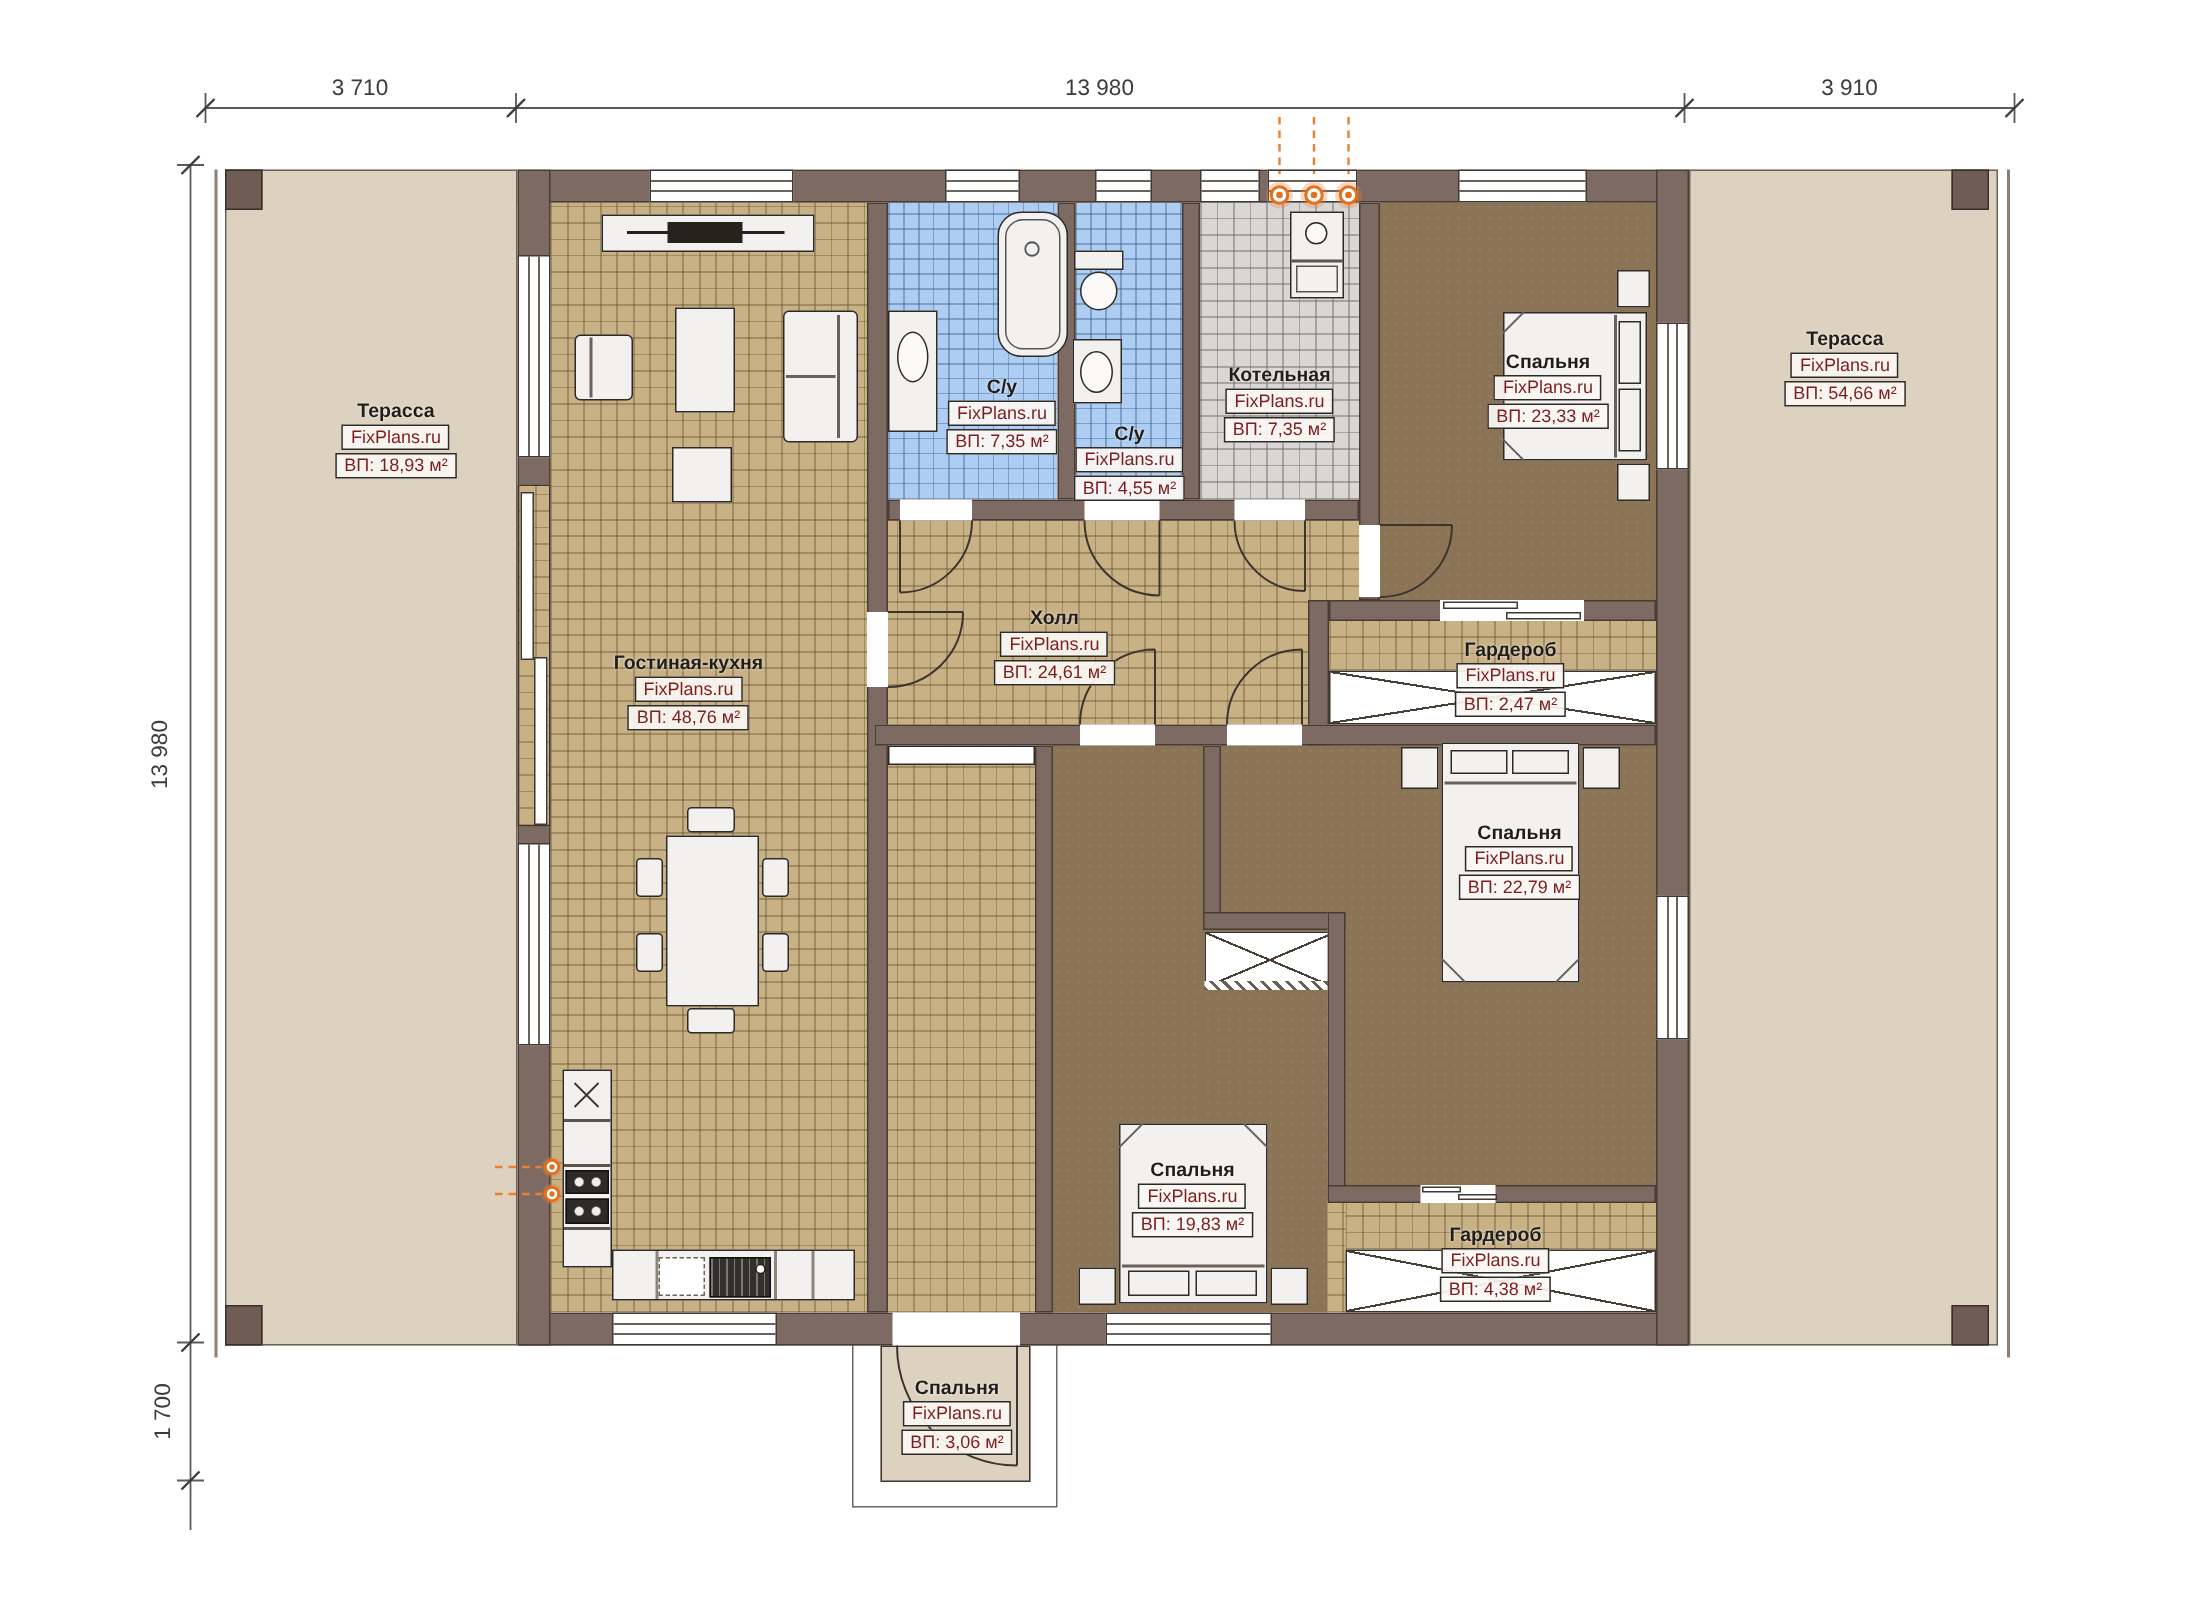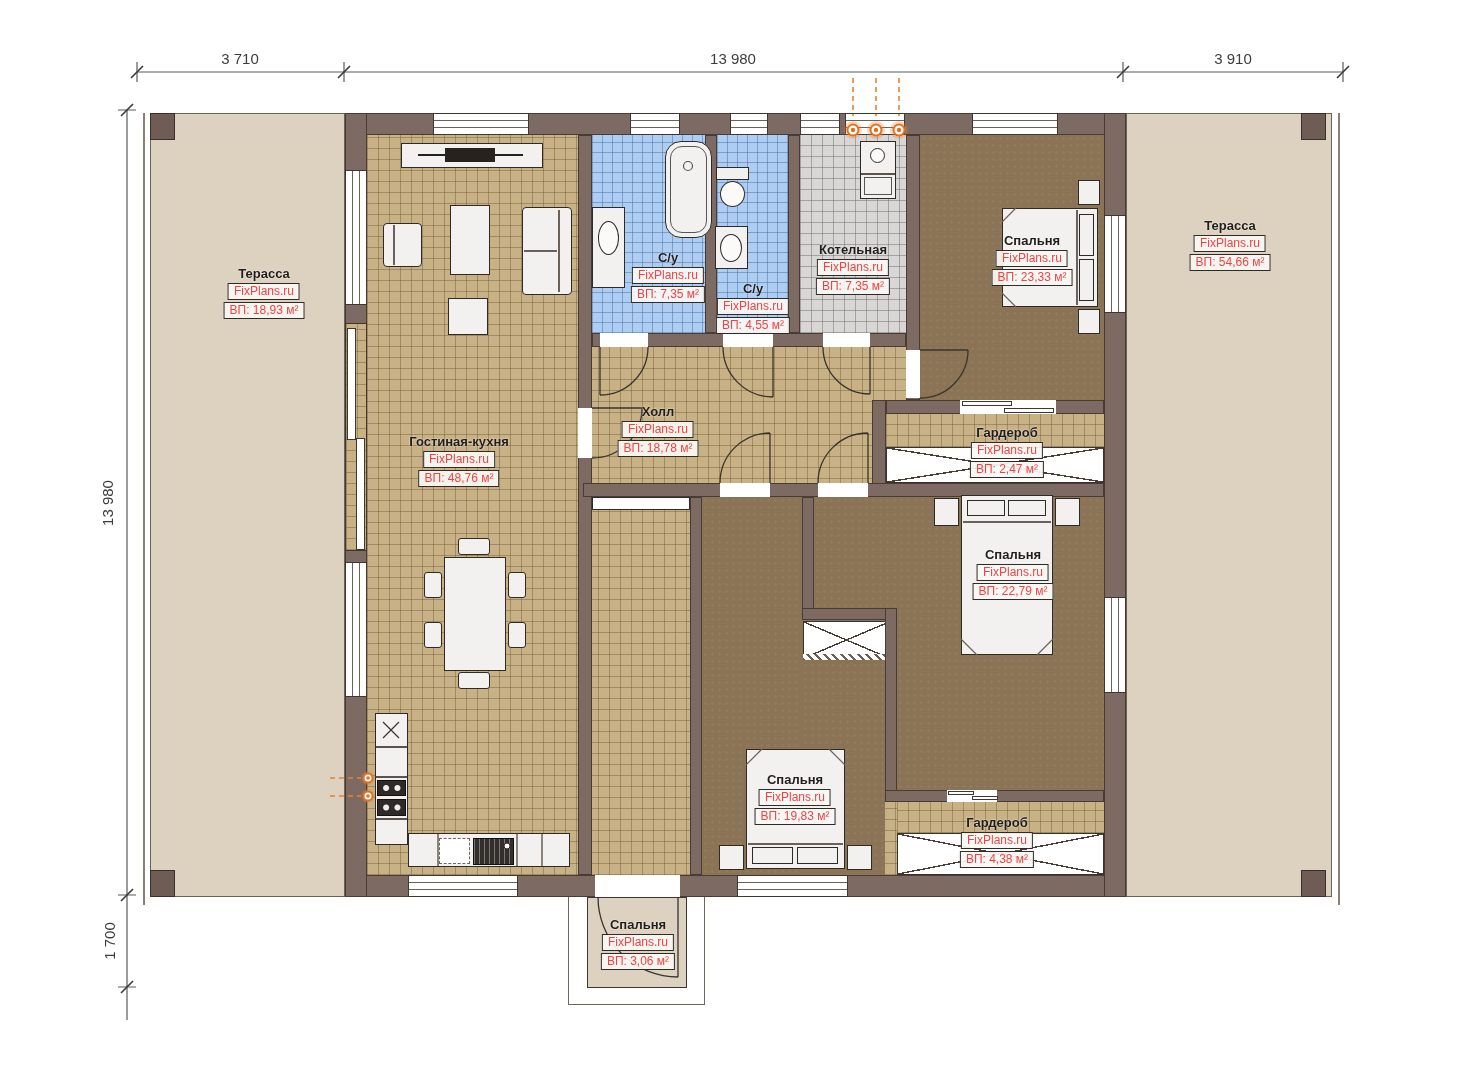--- a/index.html
+++ b/index.html
@@ -27,21 +27,21 @@
   .win-v{background-image:linear-gradient(to right,transparent 30%,#6a625a 30%,#6a625a 37%,transparent 37%,transparent 63%,#6a625a 63%,#6a625a 70%,transparent 70%);}
   .fur{background:#f2f1ef;border:1.4px solid #2e2a26;box-sizing:border-box;z-index:15;}
   .xbox{background:#fff;border:1.2px solid #3a332c;box-sizing:border-box;z-index:8;background-image:
     linear-gradient(to bottom right,transparent calc(50% - .7px),#473e35 calc(50% - .7px) calc(50% + .7px),transparent calc(50% + .7px)),
     linear-gradient(to top right,transparent calc(50% - .7px),#473e35 calc(50% - .7px) calc(50% + .7px),transparent calc(50% + .7px));}
   .hatch{background:repeating-linear-gradient(45deg,#6a5f53 0 2px,#fff 2px 6px);z-index:9;}
   .thinline{background:#8a8075;z-index:2;}
   .rlabel{position:absolute;transform:translateX(-50%);display:flex;flex-direction:column;align-items:center;z-index:30;}
   .rtitle{font-weight:bold;font-size:13px;color:#211d1a;white-space:nowrap;text-shadow:0 0 2px rgba(255,255,255,.85);}
   .rbox{border:1.4px solid #2e2a26;background:rgba(250,248,244,.93);font-size:12px;line-height:15px;
-        padding:0 5px;margin-top:2px;white-space:nowrap;color:#ef4444;}
+        padding:0 5px;margin-top:2px;white-space:nowrap;color:#7f1d1d;}
   .dimtxt{position:absolute;font-size:15px;color:#3c3c3c;z-index:6;white-space:nowrap;}
   .dimtxt.vert{transform:translate(-50%,-50%) rotate(-90deg);}
   .dimtxt.horz{transform:translateX(-50%);}
   svg.overlay{position:absolute;left:0;top:0;z-index:25;pointer-events:none;}
   .shelfline{background:#5a544c;z-index:16;}
   .hob{background:#2d2a27;border:1px solid #111;box-sizing:border-box;z-index:17;}
   .cdiv{background:#8c857c;z-index:16;}
   .sink{background:#33302c;border:1px solid #111;box-sizing:border-box;z-index:17;background-image:
     repeating-linear-gradient(90deg,rgba(255,255,255,.35) 0 1px,transparent 1px 5px);}
   .dashbox{background:#fff;border:1.5px dashed #6b655e;box-sizing:border-box;z-index:16;}
@@ -293,24 +293,24 @@
   <div class="rlabel" style="left:1032px;top:233px;">
     <div class="rtitle">Спальня</div>
     <div class="rbox">FixPlans.ru</div>
     <div class="rbox">ВП: 23,33 м²</div>
   </div>
   <div class="rlabel" style="left:1230px;top:218px;">
     <div class="rtitle">Терасса</div>
     <div class="rbox">FixPlans.ru</div>
     <div class="rbox">ВП: 54,66 м²</div>
   </div>
-  <div class="rlabel" style="left:658px;top:404px;">
+  <div class="rlabel" style="left:703px;top:404px;">
     <div class="rtitle">Холл</div>
     <div class="rbox">FixPlans.ru</div>
-    <div class="rbox">ВП: 18,78 м²</div>
+    <div class="rbox">ВП: 24,61 м²</div>
   </div>
   <div class="rlabel" style="left:1007px;top:425px;">
     <div class="rtitle">Гардероб</div>
     <div class="rbox">FixPlans.ru</div>
     <div class="rbox">ВП: 2,47 м²</div>
   </div>
   <div class="rlabel" style="left:1013px;top:547px;">
     <div class="rtitle">Спальня</div>
     <div class="rbox">FixPlans.ru</div>
     <div class="rbox">ВП: 22,79 м²</div>

